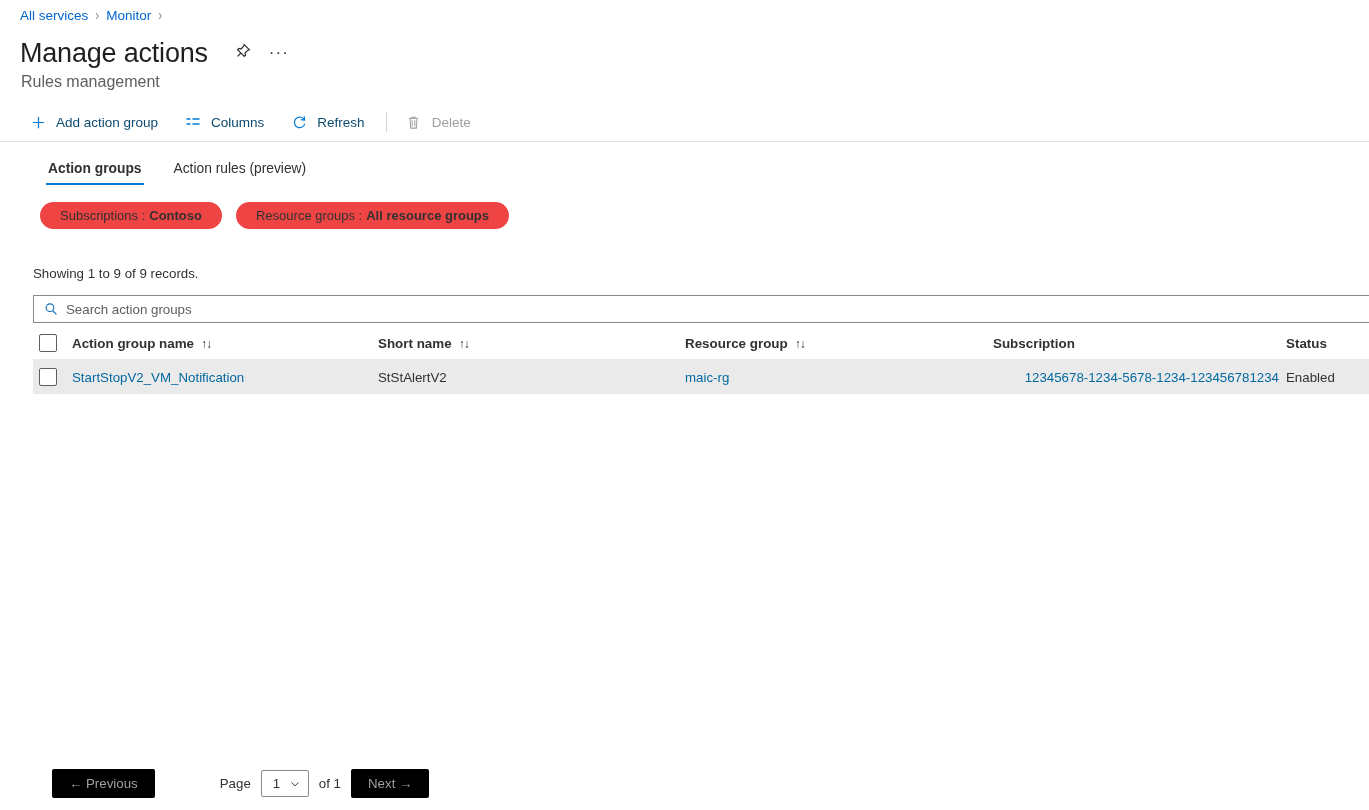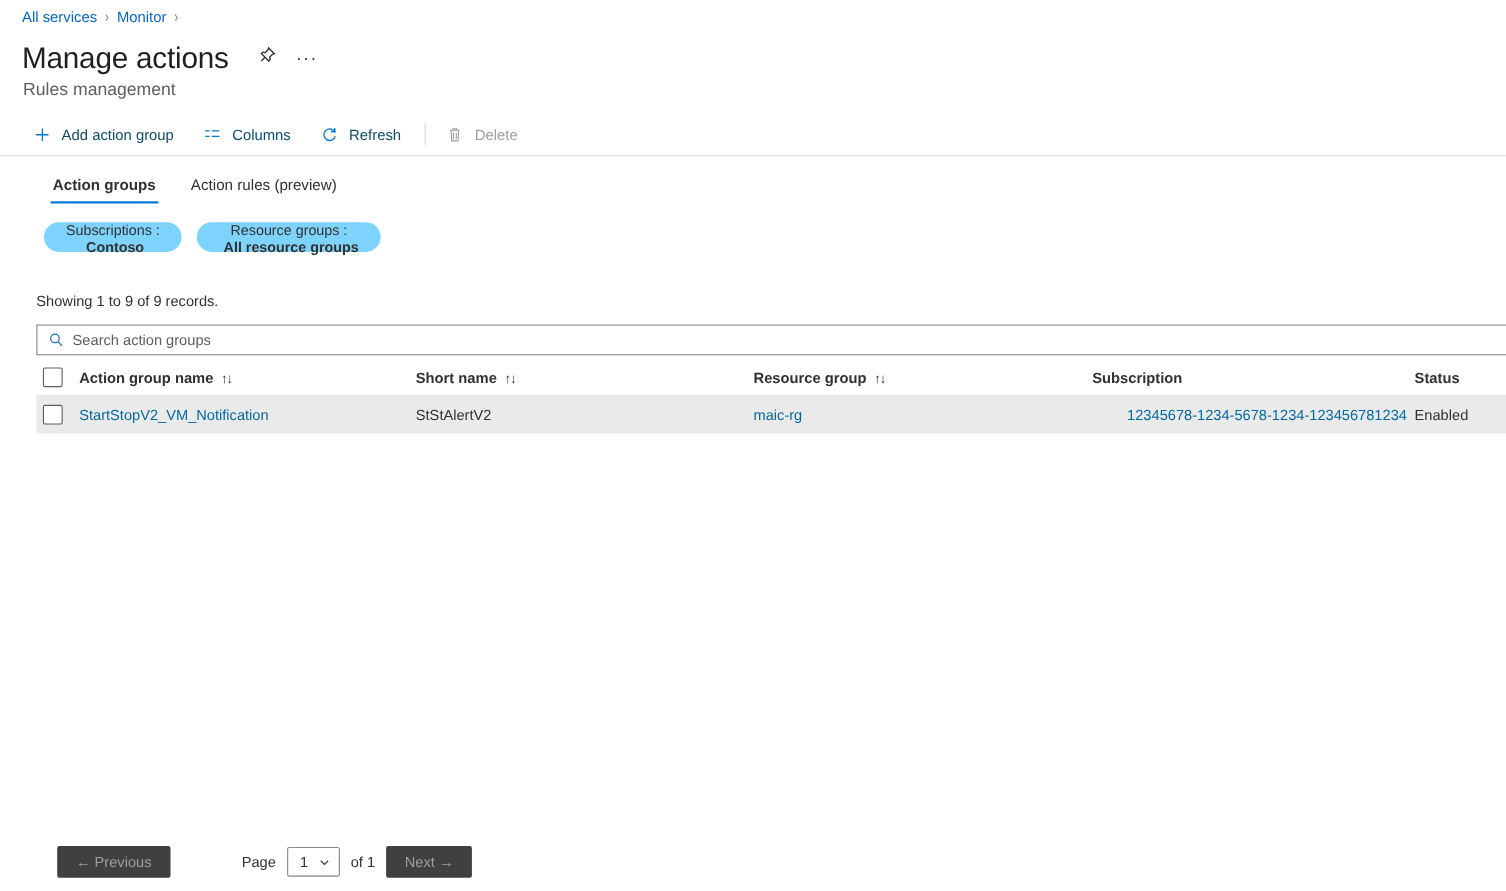--- a/index.html
+++ b/index.html
@@ -169,27 +169,26 @@
     top: 202px;
     display: flex;
     align-items: center;
   }
   .pill {
     height: 27px;
     display: flex;
     align-items: center;
     padding: 0 20px;
     border-radius: 14px;
-    background: #7dd3fc;
+    background: #ef4444;
     font-size: 13px;
     color: #323130;
     cursor: pointer;
     margin-right: 14px;
     white-space: nowrap;
-    flex-direction: column;
   }
   .pill .pill-label { color: #323130; }
   .pill .pill-value { font-weight: 700; margin-left: 4px; }
 
   
   .records {
     position: absolute;
     left: 33px;
     top: 266px;
     font-size: 13.3px;
@@ -302,21 +301,21 @@
     align-items: center;
     font-size: 13.3px;
     color: #323130;
   }
   .pg-btn {
     height: 29px;
     display: flex;
     align-items: center;
     justify-content: center;
     padding: 0 17px;
-    background: #404040;
+    background: #000000;
     color: #a19f9d;
     border-radius: 2px;
     cursor: default;
     white-space: nowrap;
   }
   .pg-label { margin: 0 10px 0 25px; color: #323130; padding-left: 40px; }
   .pg-of { margin: 0 10px; color: #323130; }
   .pg-select {
     height: 27px;
     min-width: 48px;

